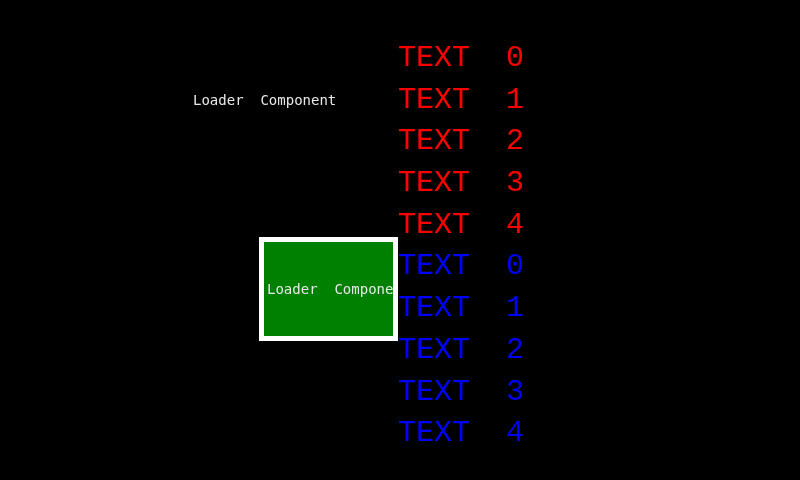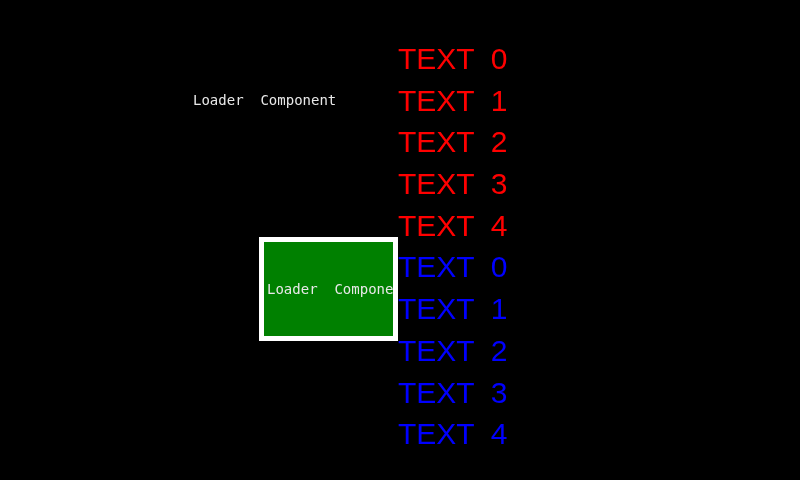--- a/index.html
+++ b/index.html
@@ -65,21 +65,21 @@
   }
 
   
   .text-list {
     position: absolute;
     left: 398px;
     top: 38px;
     width: 340px;
   }
   .text-row {
-    font-family: Liberation Sans, sans-serif;
+    font-family: Liberation Mono, monospace;
     font-size: 30px;
     line-height: 41.7px;
     height: 41.7px;
     white-space: pre;
     letter-spacing: 0px;
   }
   .text-row.red  { color: #ff0000; }
   .text-row.blue { color: #0000ff; }
 </style>
 </head>

